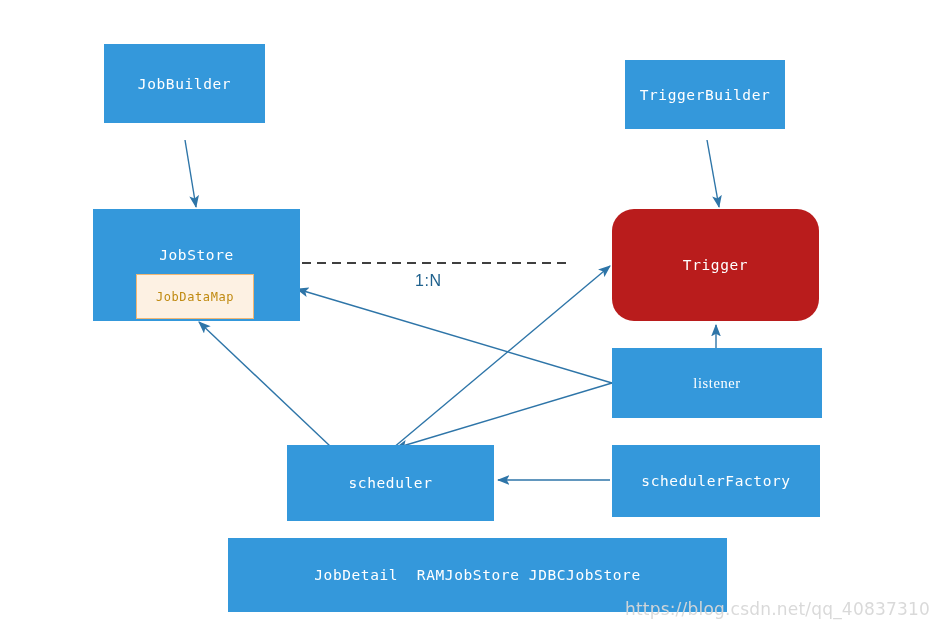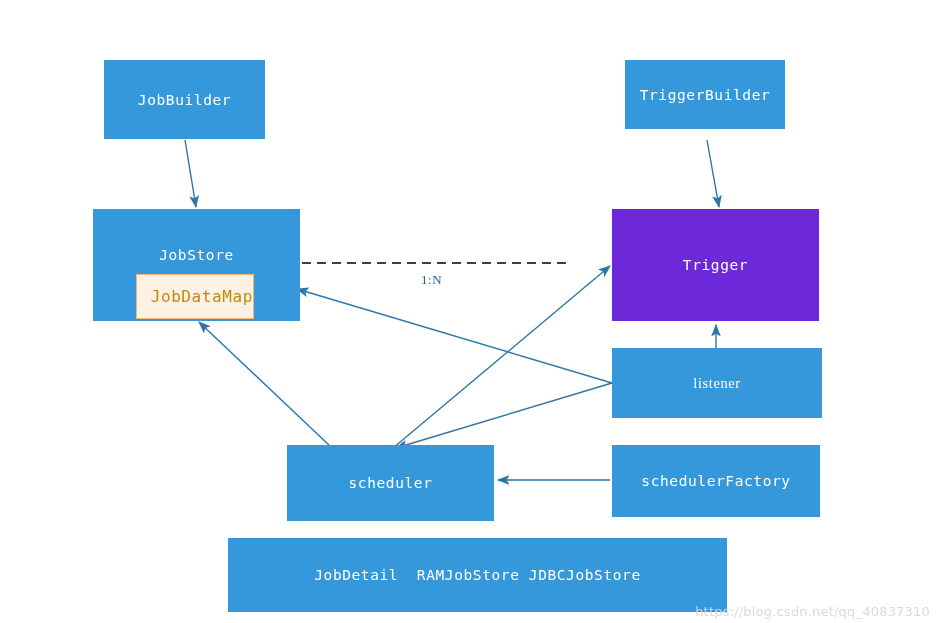--- a/index.html
+++ b/index.html
@@ -40,55 +40,54 @@
     justify-content: center;
   }
   .node-labeltop > .node-label {
     margin-top: 38px;
   }
   .subnode {
     position: absolute;
     box-sizing: border-box;
     display: flex;
     align-items: center;
-    justify-content: flex-end;
+    justify-content: center;
     background: #fdf1e3;
     border: 1px solid #f0b775;
     color: #c08a11;
     font-family: "DejaVu Sans Mono", "Liberation Mono", monospace;
-    font-size: 16px;
+    font-size: 12px;
     letter-spacing: 0.6px;
     white-space: pre;
     user-select: none;
   }
   #edges {
     position: absolute;
     left: 0;
     top: 0;
     width: 936px;
     height: 623px;
     pointer-events: none;
   }
   .edge-label {
     position: absolute;
     color: #1f618d;
-    font-family: Liberation Serif, serif;
-    font-size: 13px;
+    font-family: Liberation Sans, sans-serif;
+    font-size: 16px;
     letter-spacing: 0.6px;
     white-space: pre;
     user-select: none;
-    margin-left: 6px;
   }
   .watermark {
     position: absolute;
     right: 6px;
     bottom: 4px;
     color: #d8d8d8;
     font-family: "DejaVu Sans", "Liberation Sans", sans-serif;
-    font-size: 13px;
+    font-size: 17px;
     letter-spacing: 0.2px;
     white-space: pre;
     user-select: none;
     mix-blend-mode: normal;
     opacity: 0.95;
   }
 </style>
 </head>
 <body>
 
@@ -107,24 +106,24 @@
         <line x1="612" y1="383" x2="297" y2="289" stroke="#2e75a8" stroke-width="1.4" marker-end="url(#arrowhead)"></line>
         <line x1="612" y1="383" x2="396" y2="448" stroke="#2e75a8" stroke-width="1.4" marker-end="url(#arrowhead)"></line>
         <line x1="716" y1="348" x2="716" y2="325" stroke="#2e75a8" stroke-width="1.4" marker-end="url(#arrowhead)"></line>
         <line x1="393" y1="448" x2="610" y2="266" stroke="#2e75a8" stroke-width="1.4" marker-end="url(#arrowhead)"></line>
         <line x1="330" y1="446" x2="199" y2="322" stroke="#2e75a8" stroke-width="1.4" marker-end="url(#arrowhead)"></line>
         <line x1="610" y1="480" x2="498" y2="480" stroke="#2e75a8" stroke-width="1.4" marker-end="url(#arrowhead)"></line>
       </g>
   </svg>
 
   <div id="node-layer">
-      <div class="node node-blue" style="left: 104px; top: 60px; width: 161px; height: 79px; background: rgb(52, 152, 219); color: rgb(255, 255, 255);"><span class="node-label">JobBuilder</span></div>
+      <div class="node node-blue" style="left: 104px; top: 44px; width: 161px; height: 79px; background: rgb(52, 152, 219); color: rgb(255, 255, 255);"><span class="node-label">JobBuilder</span></div>
       <div class="node node-blue" style="left: 625px; top: 60px; width: 160px; height: 69px; background: rgb(52, 152, 219); color: rgb(255, 255, 255);"><span class="node-label">TriggerBuilder</span></div>
       <div class="node node-blue node-labeltop" style="left: 93px; top: 209px; width: 207px; height: 112px; background: rgb(52, 152, 219); color: rgb(255, 255, 255);"><span class="node-label">JobStore</span></div>
-      <div class="node node-blue" style="left: 612px; top: 209px; width: 207px; height: 112px; background: #6d28d9; color: rgb(255, 255, 255);"><span class="node-label">Trigger</span></div>
+      <div class="node node-blue" style="left: 612px; top: 209px; width: 207px; height: 112px; background: #b91c1c; color: rgb(255, 255, 255); border-radius: 22px;"><span class="node-label">Trigger</span></div>
       <div class="node node-blue" style="left: 612px; top: 348px; width: 210px; height: 70px; background: rgb(52, 152, 219); color: rgb(255, 255, 255); font-family: Liberation Serif, serif;"><span class="node-label">listener</span></div>
       <div class="node node-blue" style="left: 287px; top: 445px; width: 207px; height: 76px; background: rgb(52, 152, 219); color: rgb(255, 255, 255);"><span class="node-label">scheduler</span></div>
       <div class="node node-blue" style="left: 612px; top: 445px; width: 208px; height: 72px; background: rgb(52, 152, 219); color: rgb(255, 255, 255);"><span class="node-label">schedulerFactory</span></div>
       <div class="node node-blue" style="left: 228px; top: 538px; width: 499px; height: 74px; background: rgb(52, 152, 219); color: rgb(255, 255, 255);"><span class="node-label">JobDetail  RAMJobStore JDBCJobStore</span></div>
       <div class="subnode" style="left: 136px; top: 274px; width: 118px; height: 45px; background: rgb(253, 241, 227); border-color: rgb(240, 183, 117); color: rgb(192, 138, 17);"><span class="node-label">JobDataMap</span></div>
     </div>
 
   <div id="edge-label-layer">
       <div class="edge-label" style="left: 415px; top: 272px; color: rgb(31, 97, 141);">1:N</div>
     </div>

